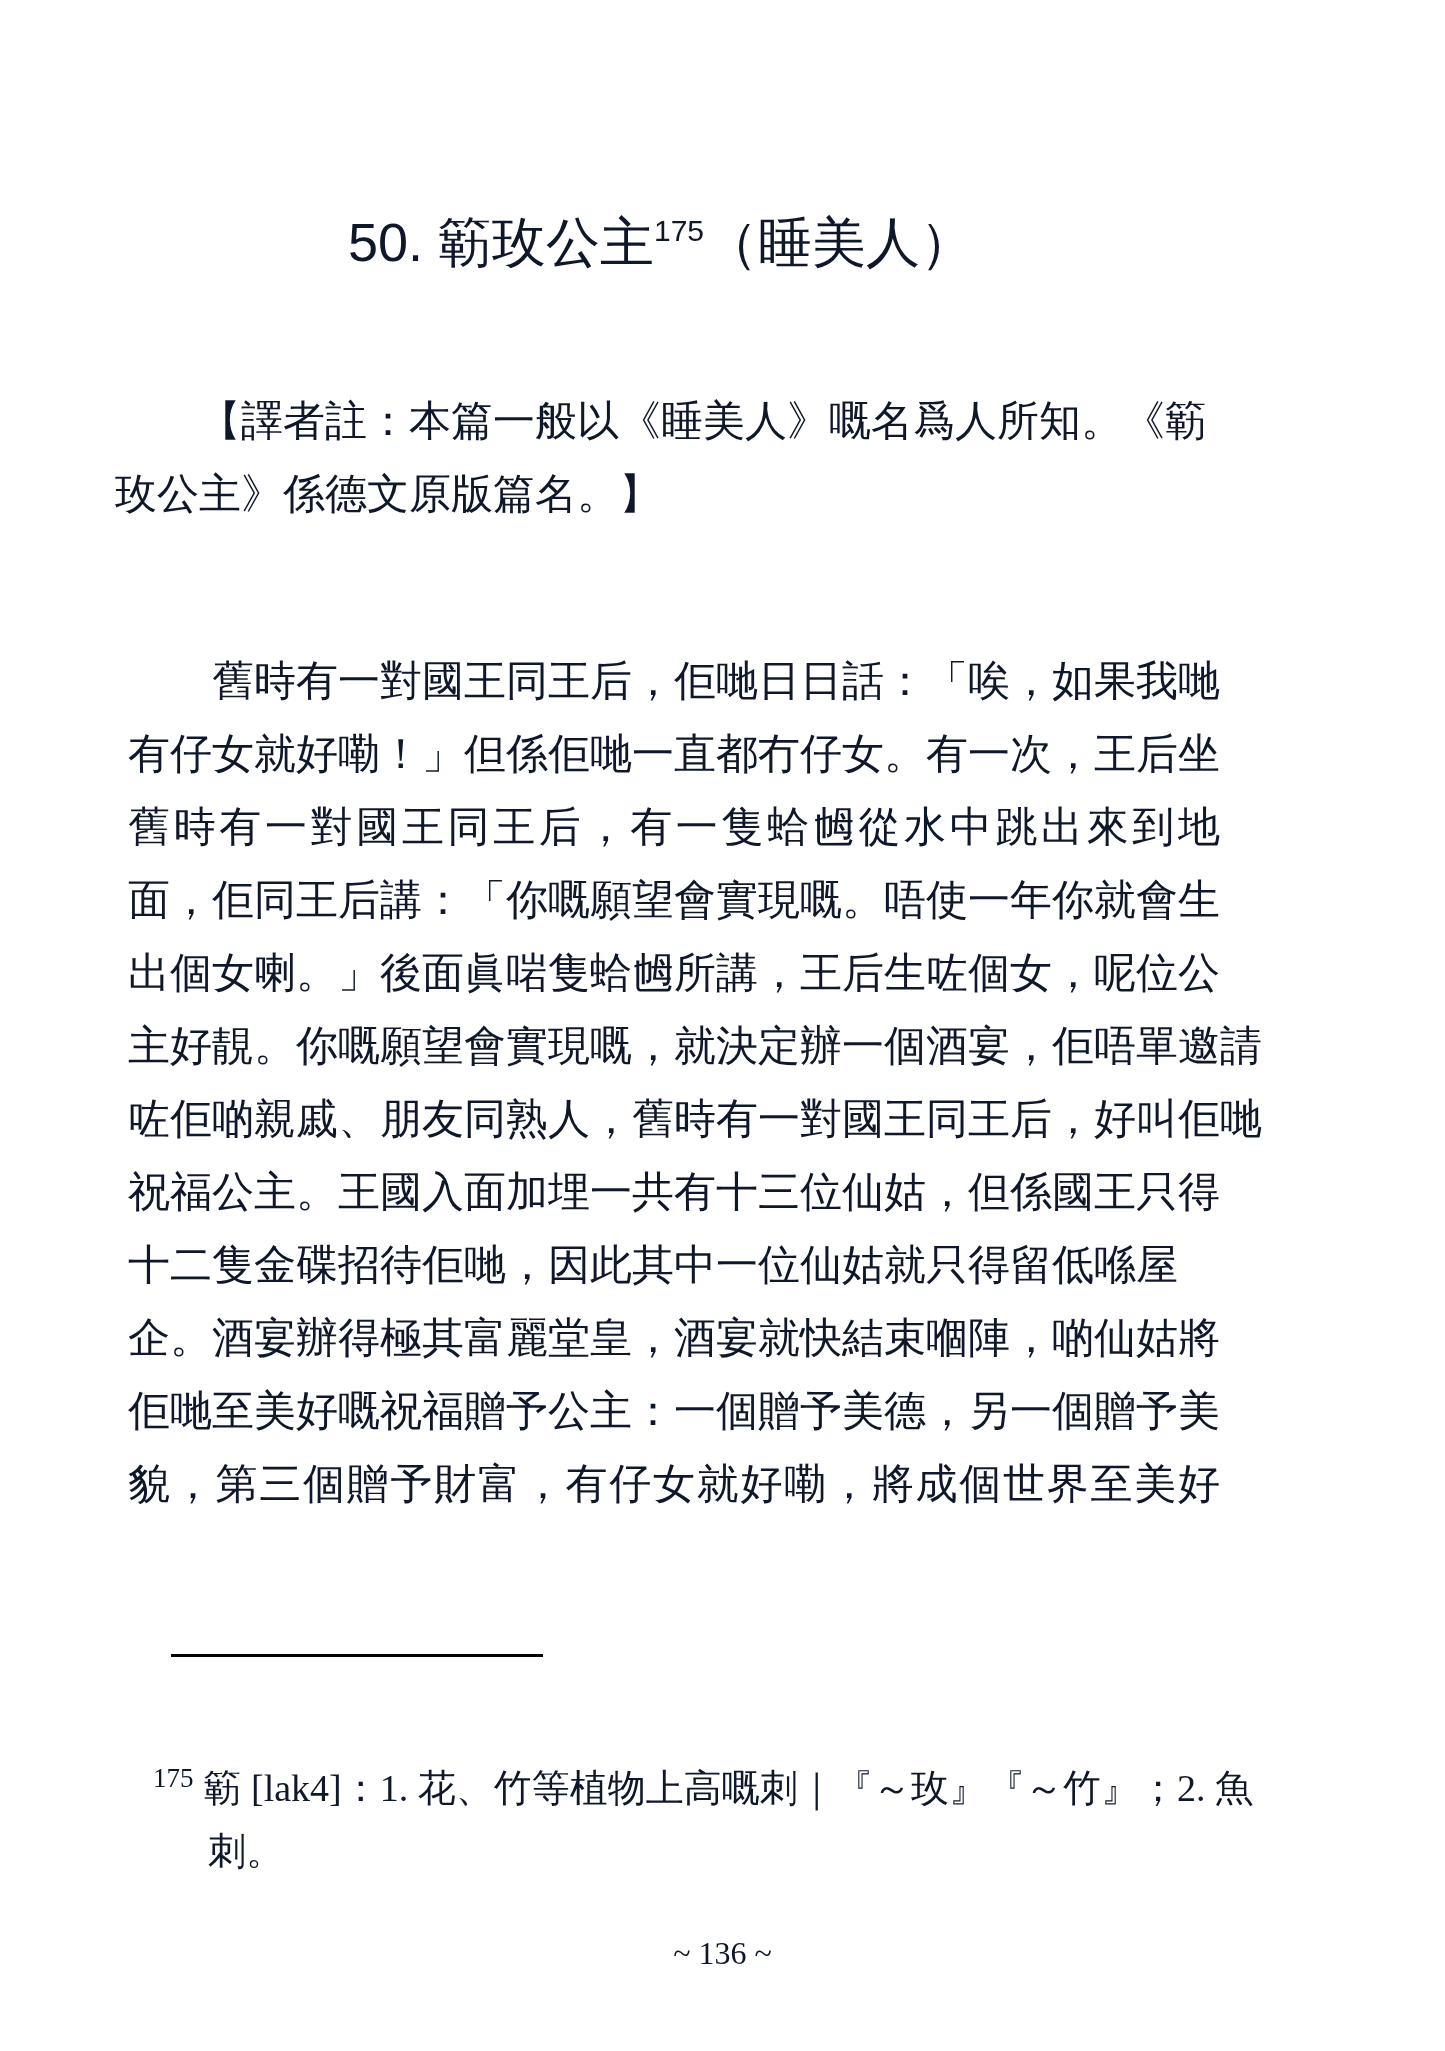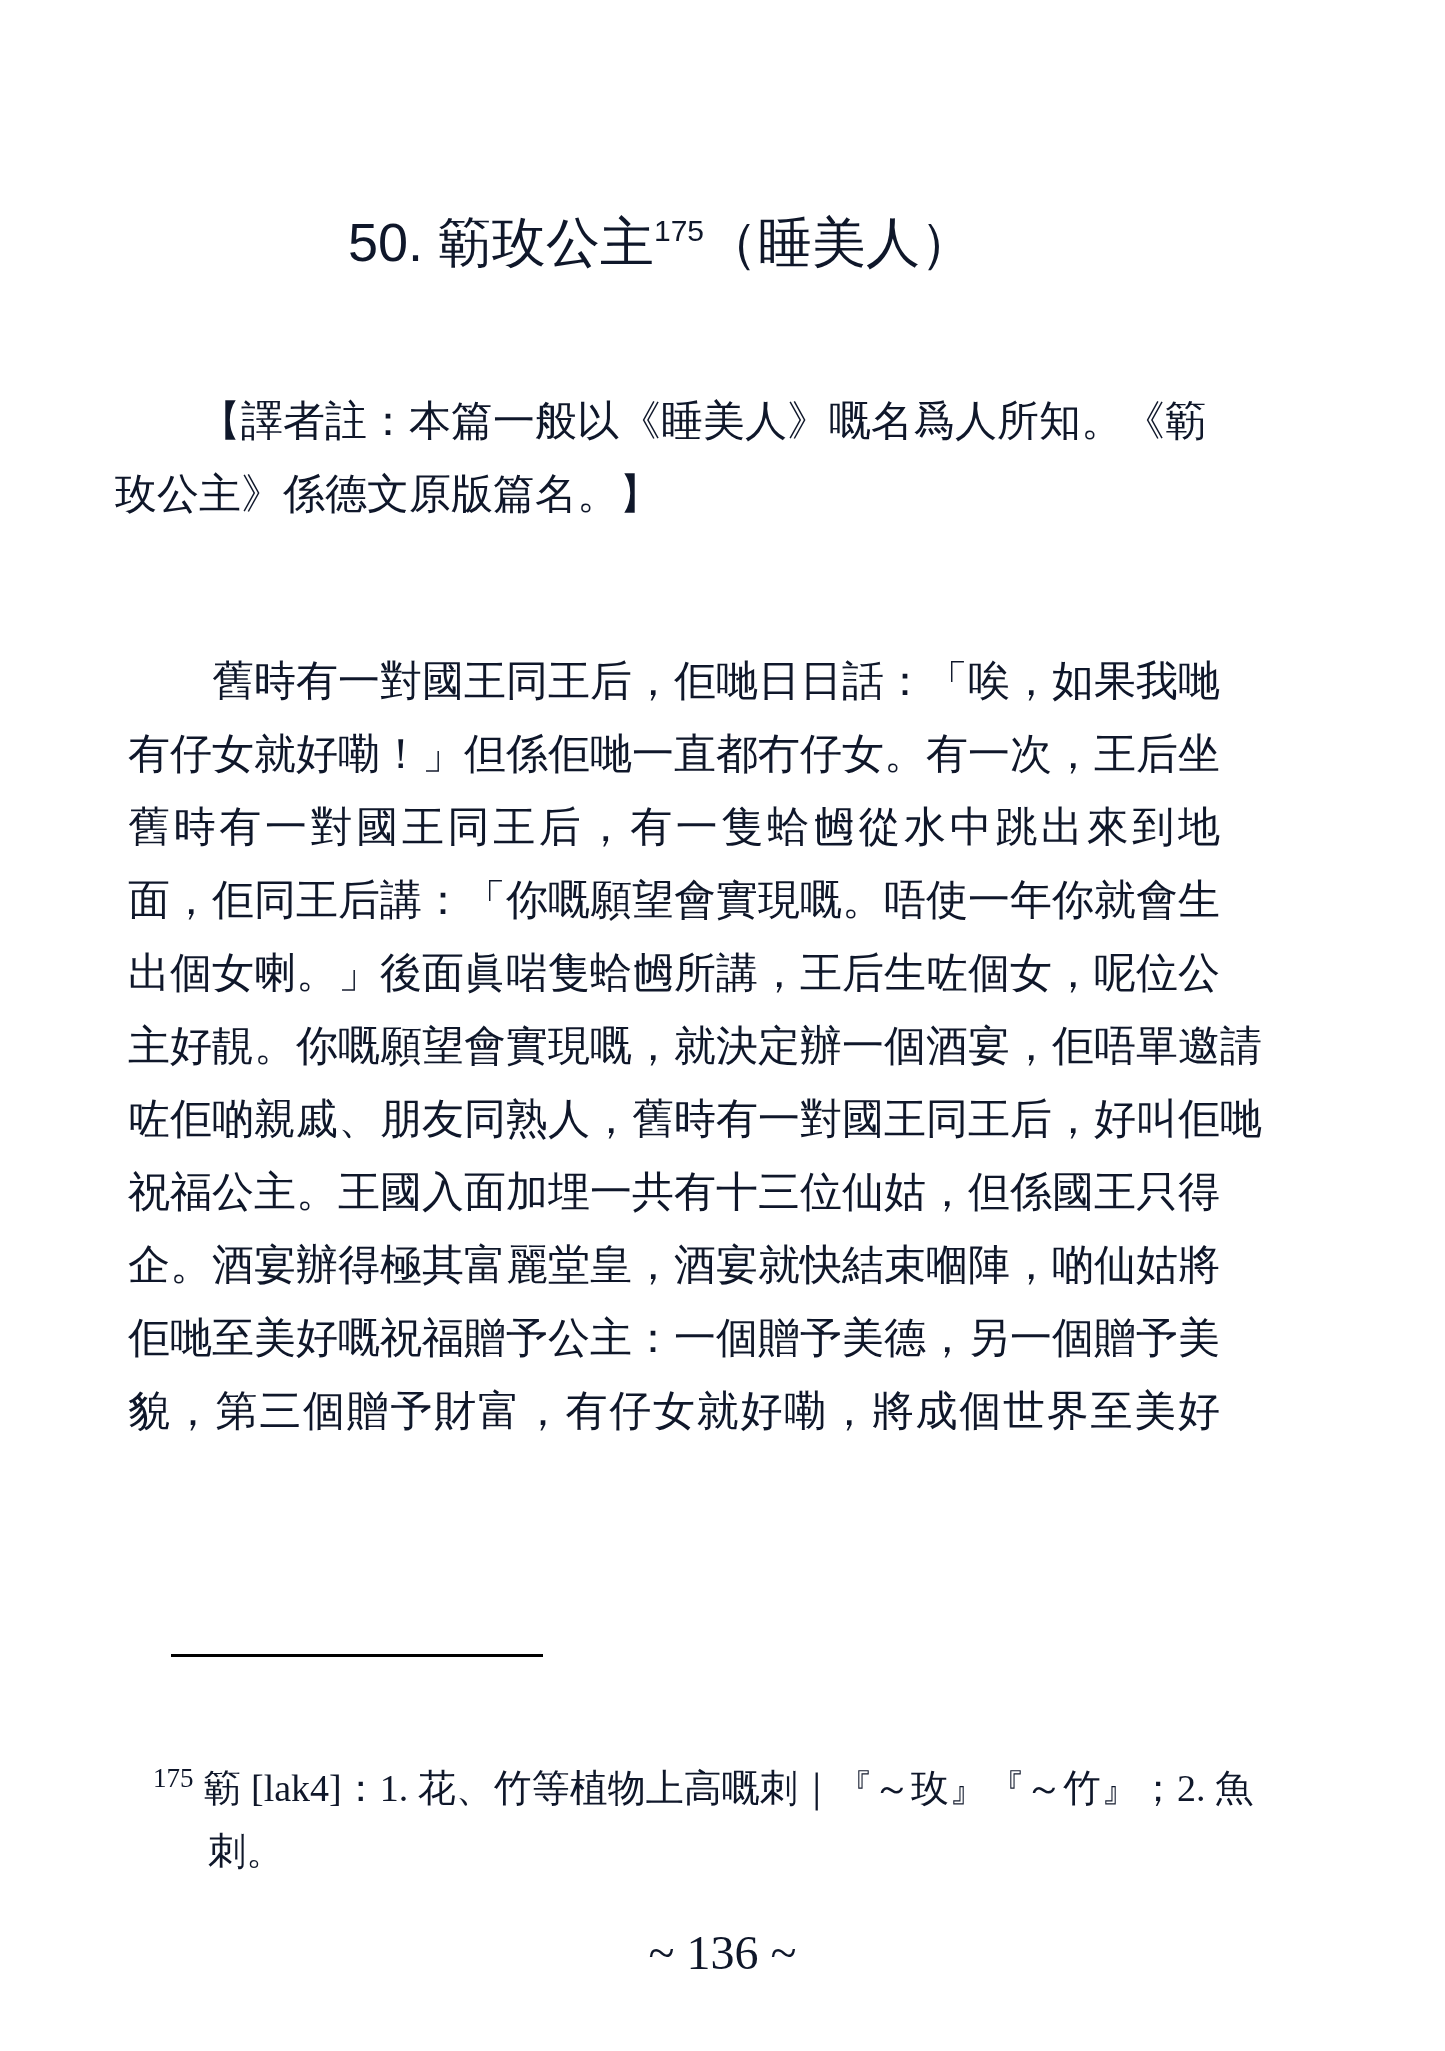--- a/index.html
+++ b/index.html
@@ -96,21 +96,21 @@
     vertical-align: 14px;
     margin-right: 10px;
   }
   
   .page-number {
     position: absolute;
     top: 1928px;
     left: 0;
     width: 1445px;
     text-align: center;
-    font-size: 48px;
+    font-size: 32px;
     line-height: 50px;
   }
 </style>
 </head>
 <body>
 
 <div class="page">
 
   <div class="chapter-title">
     <span>50. 簕玫公主</span><span class="fn-ref">175</span><span>（睡美人）</span>
@@ -123,20 +123,21 @@
 
   <div class="story-block">
     <div class="tline flush indent">舊時有一對國王同王后，佢哋日日話：「唉，如果我哋</div>
     <div class="tline flush">有仔女就好嘞！」但係佢哋一直都冇仔女。有一次，王后坐</div>
     <div class="tline flush">舊時有一對國王同王后，有一隻蛤乸從水中跳出來到地</div>
     <div class="tline flush">面，佢同王后講：「你嘅願望會實現嘅。唔使一年你就會生</div>
     <div class="tline flush">出個女喇。」後面眞啱隻蛤乸所講，王后生咗個女，呢位公</div>
     <div class="tline flush">主好靚。你嘅願望會實現嘅，就決定辦一個酒宴，佢唔單邀請</div>
     <div class="tline flush">咗佢啲親戚、朋友同熟人，舊時有一對國王同王后，好叫佢哋</div>
     <div class="tline flush">祝福公主。王國入面加埋一共有十三位仙姑，但係國王只得</div>
+    <div class="tline">十二隻金碟招待佢哋，因此其中一位仙姑就只得留低喺屋</div>
     <div class="tline flush">企。酒宴辦得極其富麗堂皇，酒宴就快結束嗰陣，啲仙姑將</div>
     <div class="tline flush">佢哋至美好嘅祝福贈予公主：一個贈予美德，另一個贈予美</div>
     <div class="tline flush">貌，第三個贈予財富，有仔女就好嘞，將成個世界至美好</div>
   </div>
 
   <div class="footnote-rule"></div>
 
   <div class="footnote-block">
     <div class="tline footnote-line1">
       <span class="fn-ref">175</span><span>簕 [lak4]：1. 花、竹等植物上高嘅刺｜『～玫』『～竹』；2. 魚</span>

